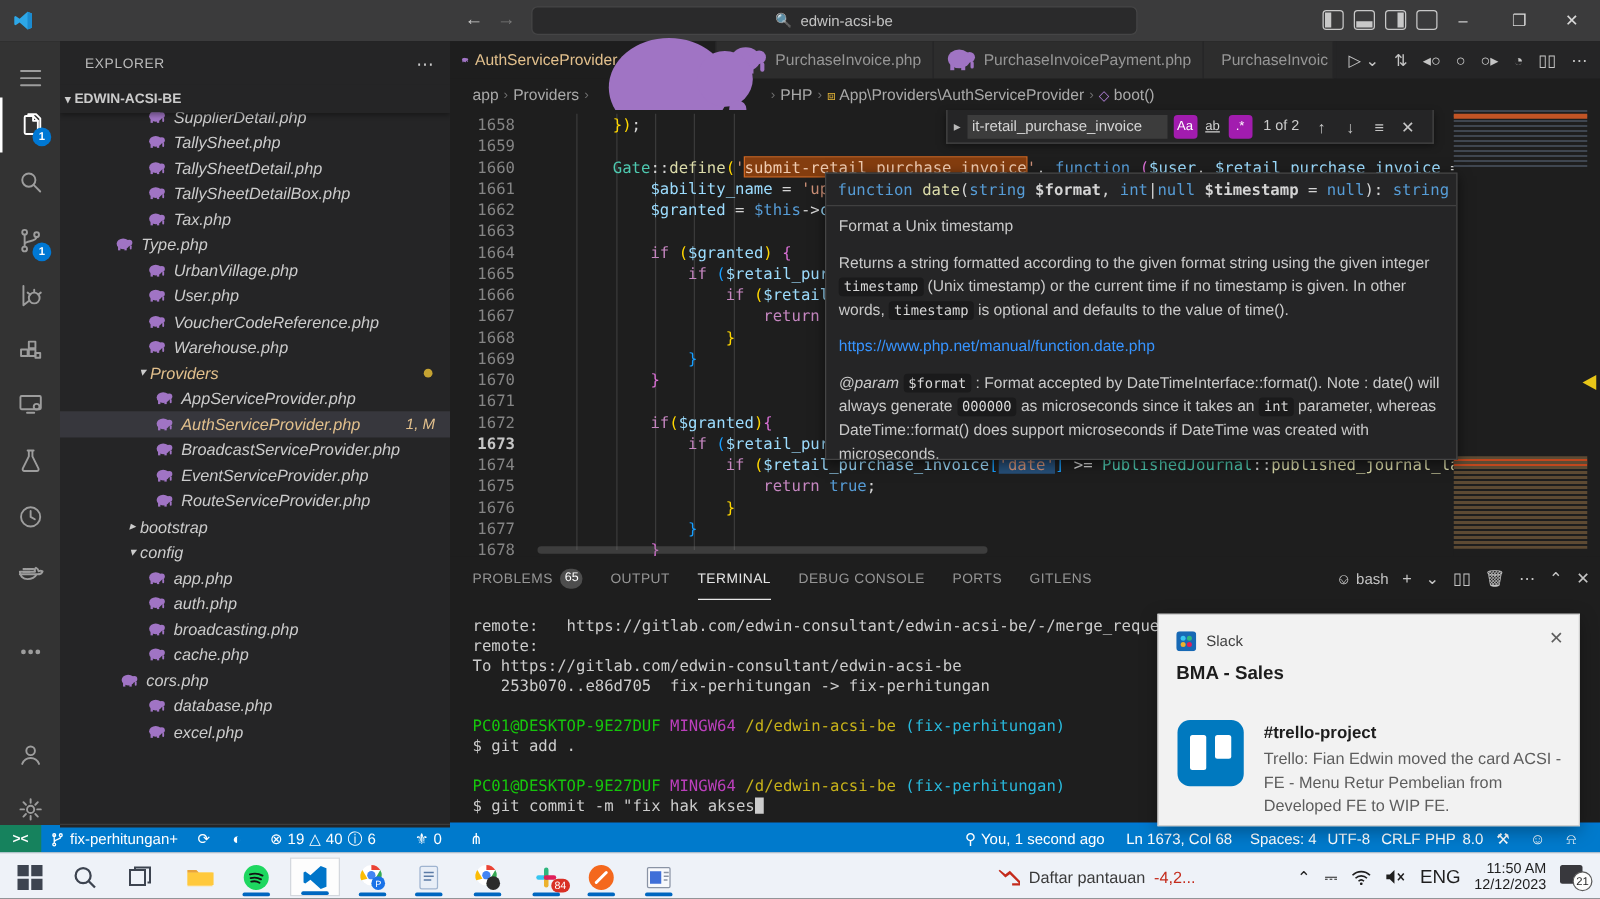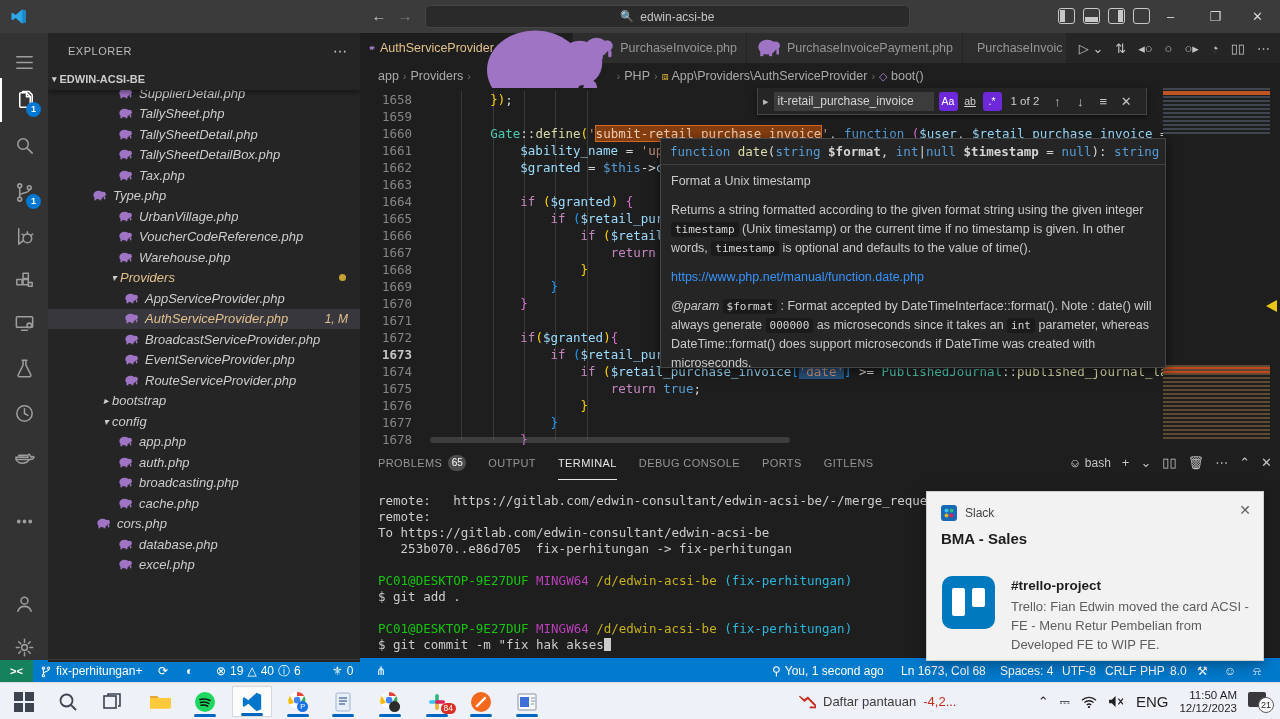--- a/index.html
+++ b/index.html
@@ -93,21 +93,21 @@
     border-bottom:6px solid transparent; border-right:11px solid #e8c618; }
 
   
   #find-widget { left:757px; top:88px; width:390px; height:27px; background:#252526; border:1px solid #454545;
     border-top:none; box-shadow:0 2px 6px rgba(0,0,0,.5); display:flex; align-items:center; gap:5px; padding:0 5px; z-index:6; }
   #find-widget .grip { color:#b9b9b9; font-size:11px; }
   #find-input { width:160px; height:19px; background:#3c3c3c; color:#d4d4d4; font-size:12px; display:flex;
     align-items:center; padding:0 4px; white-space:nowrap; overflow:hidden; }
   .find-toggle { width:19px; height:19px; border-radius:3px; color:#d4d4d4; font-size:10.5px; display:flex;
     align-items:center; justify-content:center; }
-  .find-toggle.on { background:#6d28d9; color:#fff; }
+  .find-toggle.on { background:#a21caf; color:#fff; }
   #find-matches { color:#cccccc; font-size:11.5px; margin:0 4px; white-space:nowrap; }
   .find-btn { color:#c5c5c5; font-size:13px; width:18px; text-align:center; }
 
   
   #hover { left:660px; top:138px; width:506px; height:230px; background:#252526; border:1px solid #454545;
     box-shadow:0 3px 10px rgba(0,0,0,.55); z-index:5; overflow:hidden; }
   #hover-sig { padding:5px 9px; border-bottom:1px solid #404040; font-family:"DejaVu Sans Mono", monospace;
     font-size:12.5px; white-space:nowrap; overflow:hidden; }
   .tk-fn{color:#dcdcaa}.tk-pv{color:#d4d4d4; font-weight:bold;}
   #hover-body { padding:7px 10px; color:#c9c9c9; font-size:12.5px; line-height:19px; }
@@ -354,20 +354,30 @@
           </div>
           <div class="tree-row" style="padding-left: 70px;">
             <svg class="php-ico" viewBox="0 0 16 11">
               <ellipse cx="7" cy="5" rx="5.6" ry="4.6" fill="#a074c4"></ellipse>
               <circle cx="12.2" cy="4.2" r="2.6" fill="#a074c4"></circle>
               <rect x="2.6" y="7.6" width="2" height="3" fill="#a074c4"></rect>
               <rect x="8" y="7.6" width="2" height="3" fill="#a074c4"></rect>
               <rect x="12.6" y="6.2" width="1.6" height="3.6" rx="0.8" fill="#a074c4"></rect>
             </svg>
             <span class="lbl">UrbanVillage.php</span>
+          </div>
+          <div class="tree-row" style="padding-left: 70px;">
+            <svg class="php-ico" viewBox="0 0 16 11">
+              <ellipse cx="7" cy="5" rx="5.6" ry="4.6" fill="#a074c4"></ellipse>
+              <circle cx="12.2" cy="4.2" r="2.6" fill="#a074c4"></circle>
+              <rect x="2.6" y="7.6" width="2" height="3" fill="#a074c4"></rect>
+              <rect x="8" y="7.6" width="2" height="3" fill="#a074c4"></rect>
+              <rect x="12.6" y="6.2" width="1.6" height="3.6" rx="0.8" fill="#a074c4"></rect>
+            </svg>
+            <span class="lbl">User.php</span>
           </div>
           <div class="tree-row" style="padding-left: 70px;">
             <svg class="php-ico" viewBox="0 0 16 11">
               <ellipse cx="7" cy="5" rx="5.6" ry="4.6" fill="#a074c4"></ellipse>
               <circle cx="12.2" cy="4.2" r="2.6" fill="#a074c4"></circle>
               <rect x="2.6" y="7.6" width="2" height="3" fill="#a074c4"></rect>
               <rect x="8" y="7.6" width="2" height="3" fill="#a074c4"></rect>
               <rect x="12.6" y="6.2" width="1.6" height="3.6" rx="0.8" fill="#a074c4"></rect>
             </svg>
             <span class="lbl">VoucherCodeReference.php</span>

